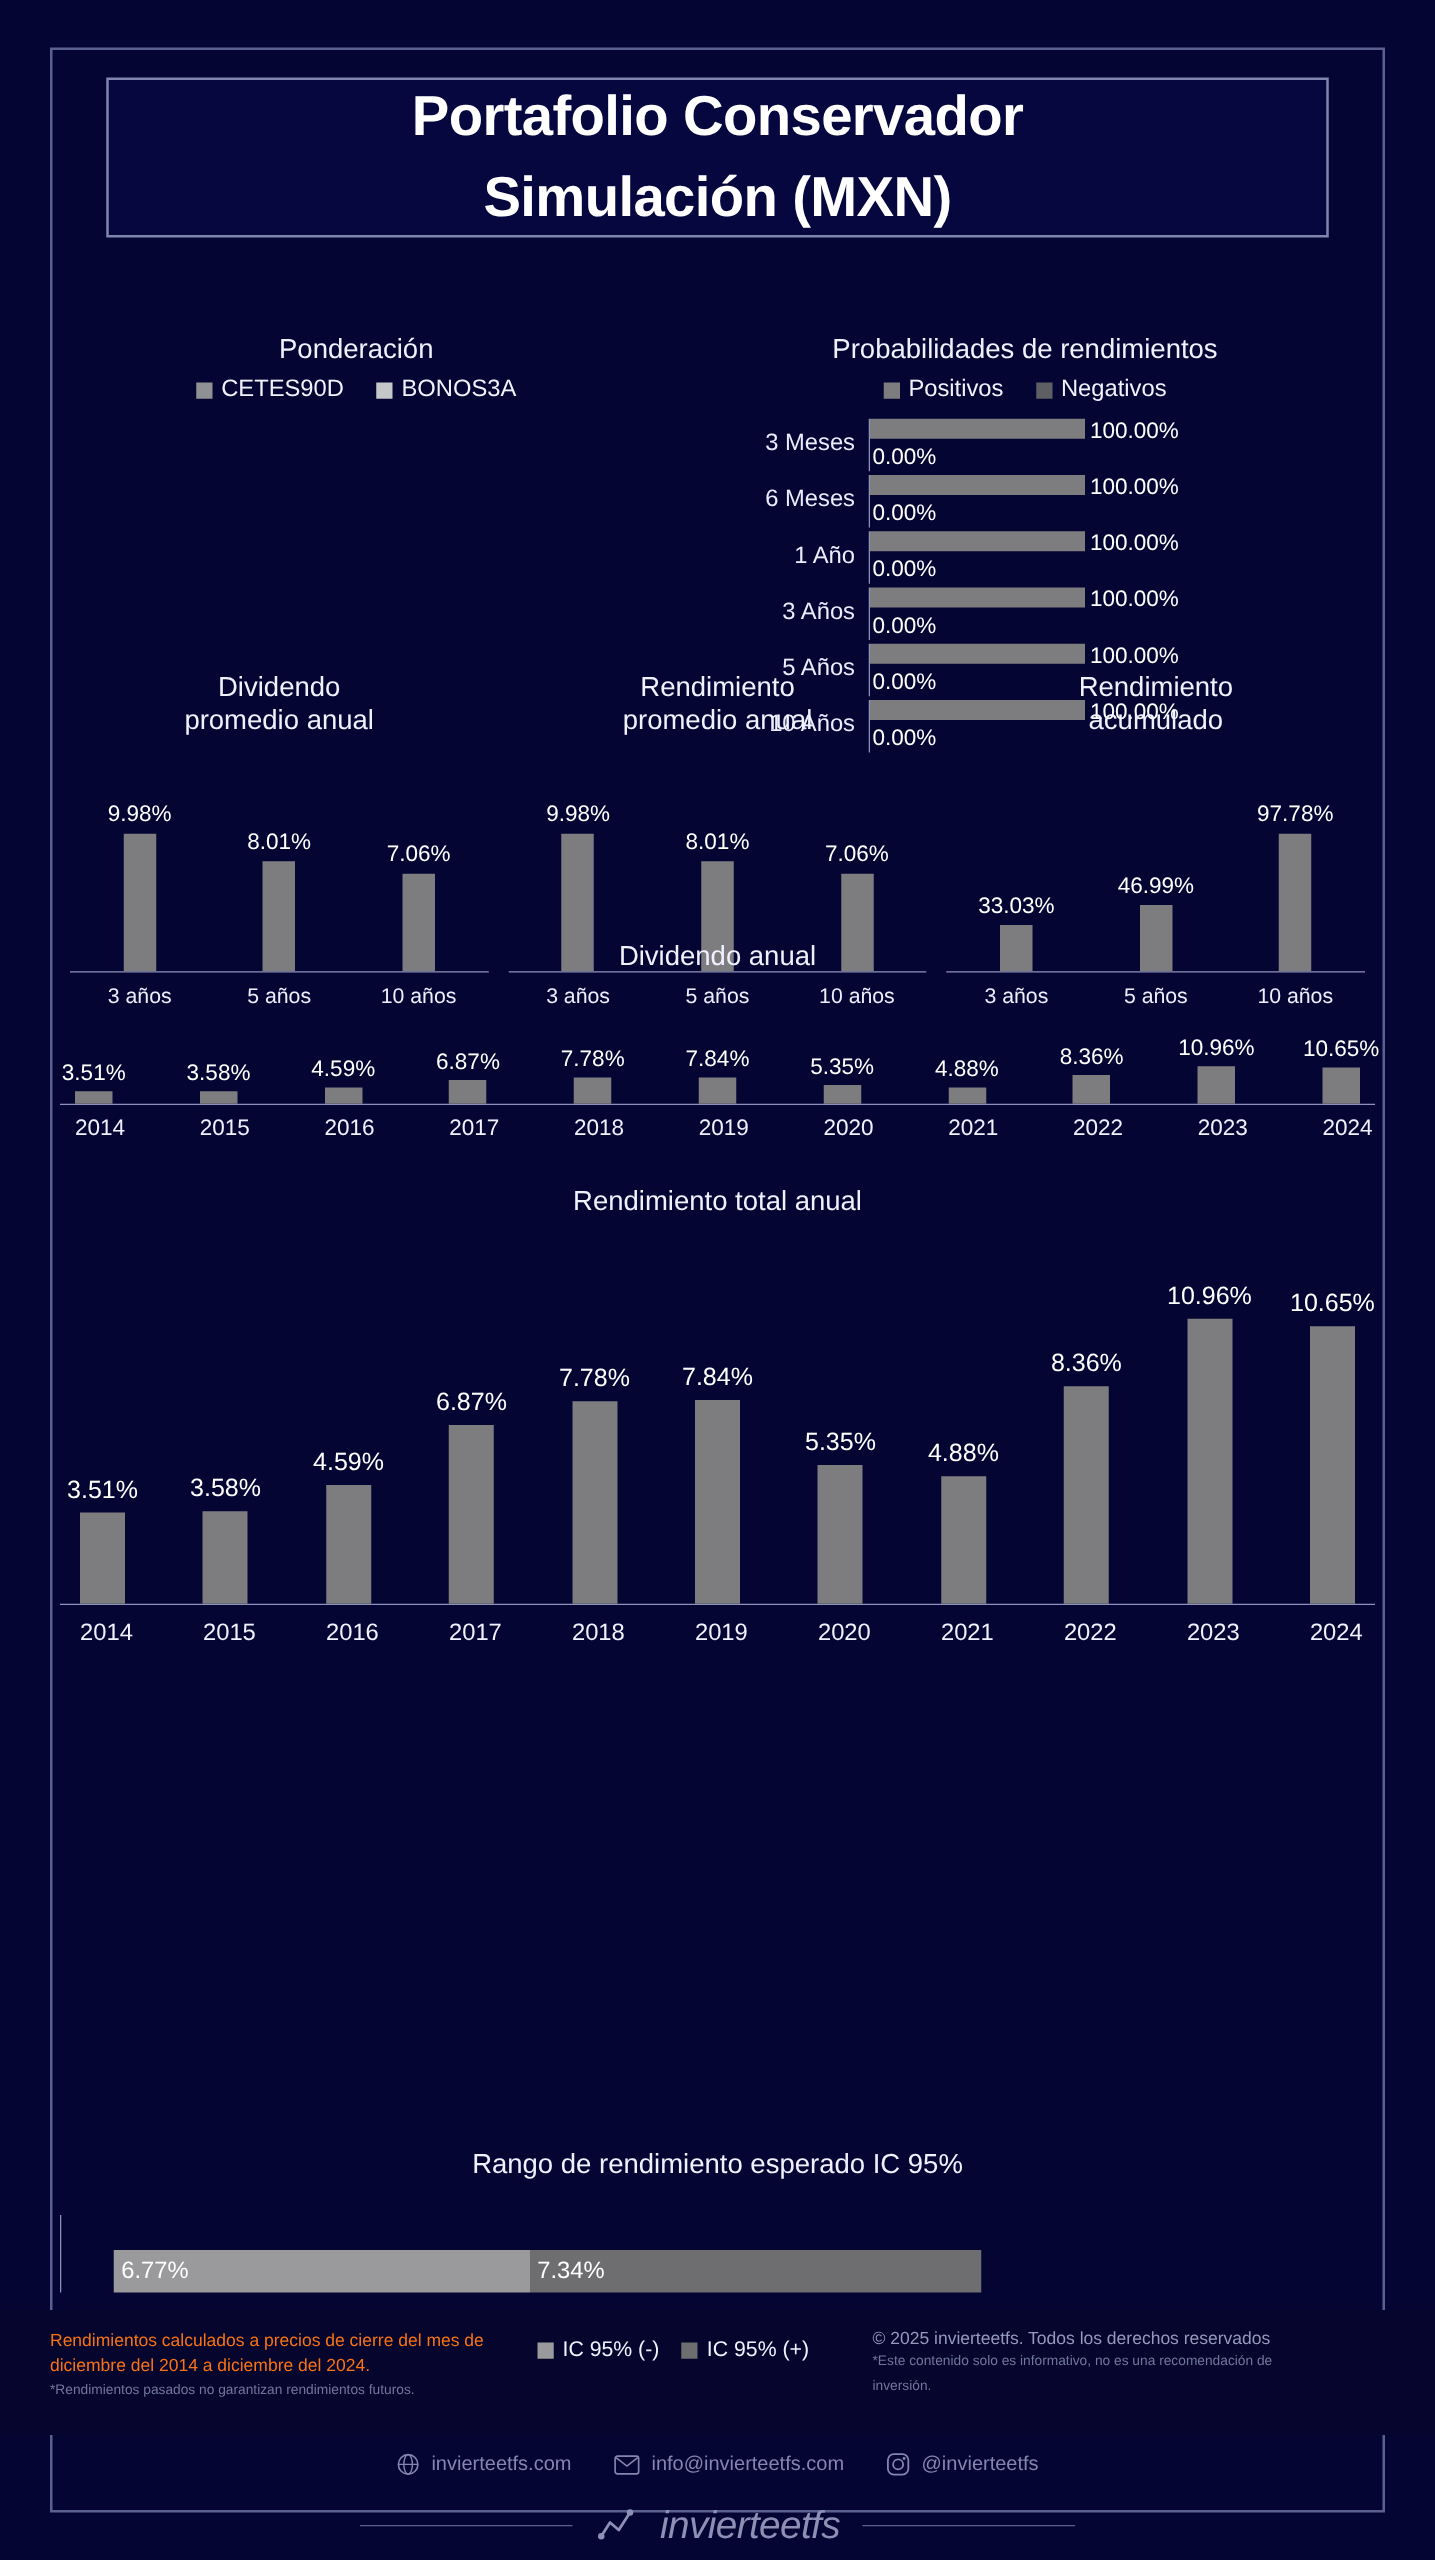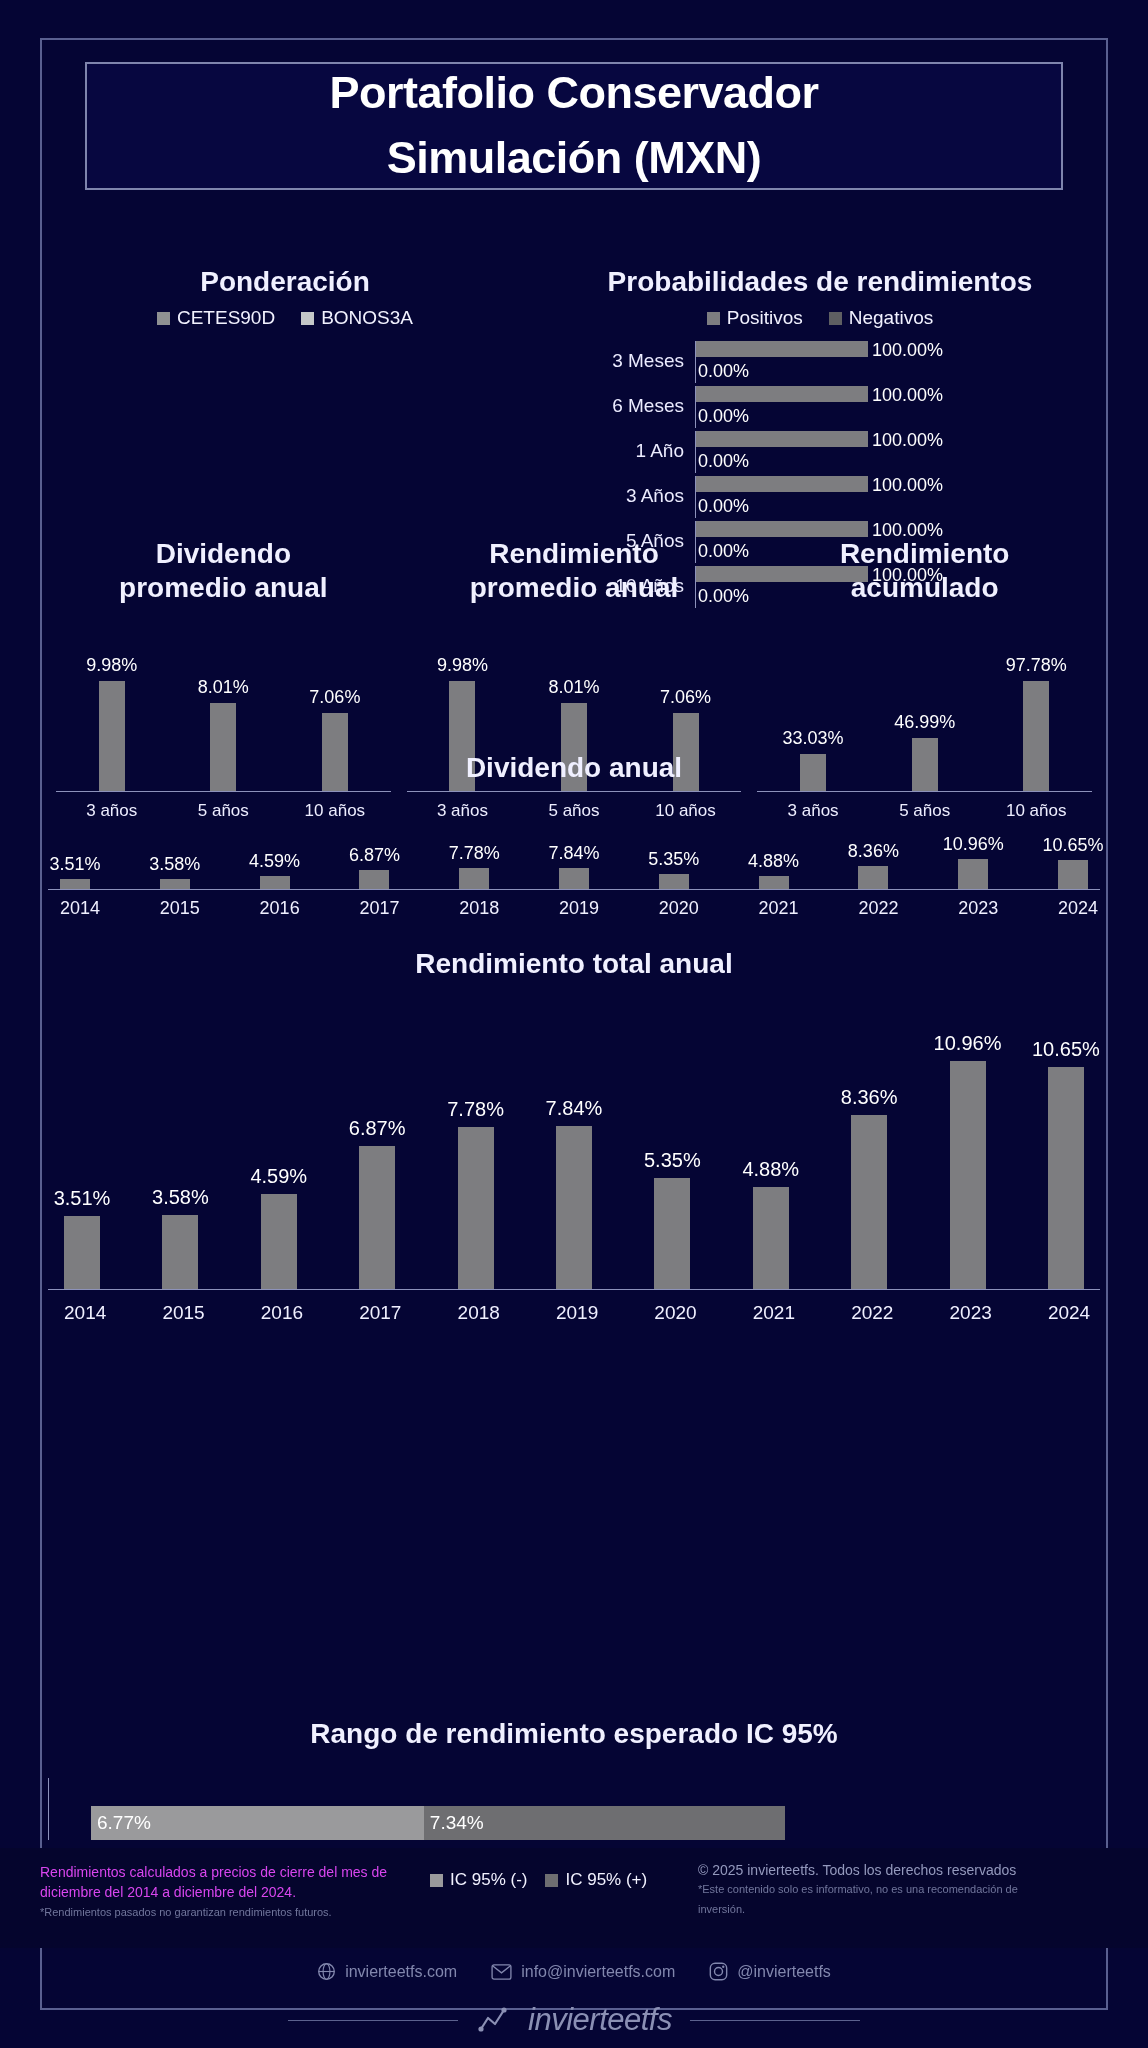--- a/index.html
+++ b/index.html
@@ -35,23 +35,23 @@
     font-size: 45px;
     font-weight: 700;
     letter-spacing: -0.5px;
     line-height: 1.44;
     color: #ffffff;
   }
 
   
   .sec-title {
     text-align: center;
-    font-size: 28px;
+    font-size: 22px;
     color: #f0f0ff;
-    font-weight: 700;
+    font-weight: 400;
   }
   .sec-title.two-line { line-height: 1.2; }
 
   
   .legend {
     display: flex; justify-content: center; align-items: center;
     gap: 26px; margin-top: 9px;
   }
   .legend-item { display: flex; align-items: center; gap: 7px; font-size: 19px; color: #f2f2ff;}
   .swatch { width: 13px; height: 13px; display: inline-block; }
@@ -140,21 +140,21 @@
   .ic-seg { position: relative; display: flex; align-items: center; }
   .ic-seg span { font-size: 19px; color: #ffffff; padding-left: 6px; }
 
   
   .footer-band {
     position: absolute; left: 0; top: 1848px; width: 1148px; height: 100px;
     background: #05052d;
     display: flex; align-items: flex-start;
   }
   .foot-left { width: 430px; padding: 14px 0 0 40px; }
-  .foot-left .l1 { font-size: 14px; color: #d946ef; line-height: 1.45; }
+  .foot-left .l1 { font-size: 14px; color: #f97316; line-height: 1.45; }
   .foot-left .l2 { font-size: 11px; color: #71769c; margin-top: 3px; }
   .foot-mid { width: 260px; padding-top: 22px; display: flex; gap: 18px; align-items: flex-start;}
   .foot-mid .legend-item { font-size: 17px; }
   .foot-right { flex: 1; padding: 14px 28px 0 8px; }
   .foot-right .r1 { font-size: 14px; color: #9499bd; }
   .foot-right .r2 { font-size: 11px; color: #71769c; line-height: 1.5; margin-top: 3px; }
 
   .contact-row {
     position: absolute; left: 0; top: 1962px; width: 1148px;
     display: flex; justify-content: center; align-items: center; gap: 34px;

